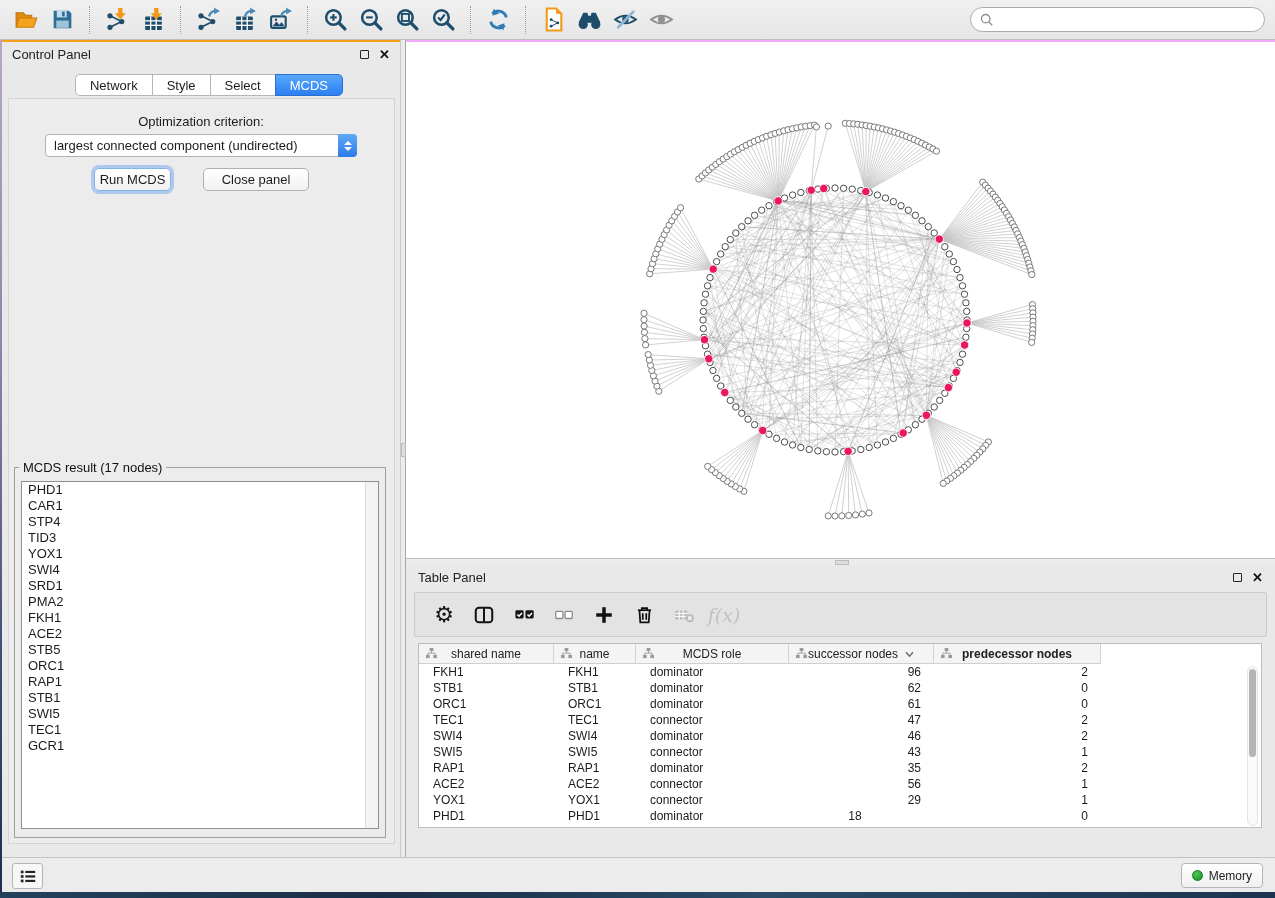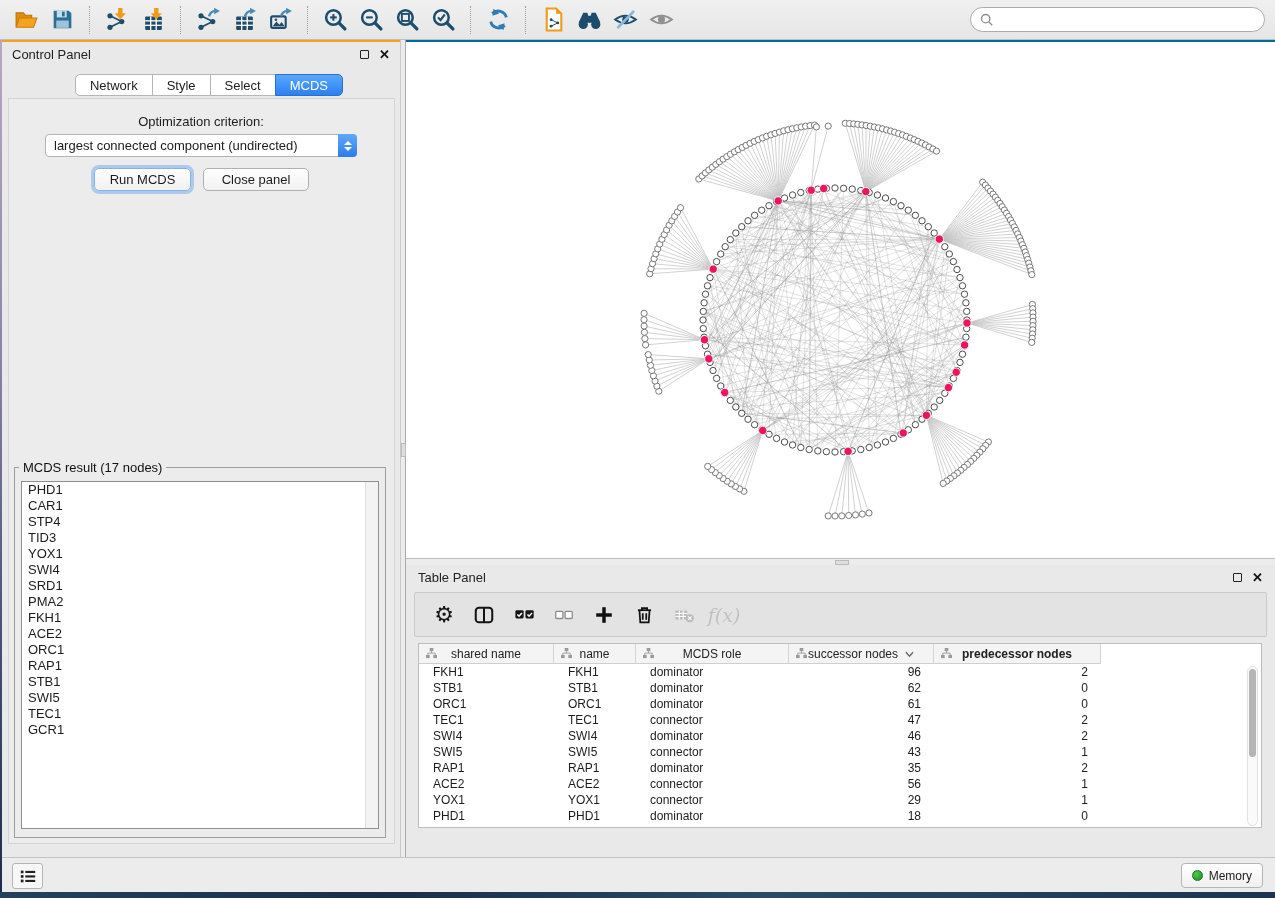--- a/index.html
+++ b/index.html
@@ -1,18 +1,18 @@
 <!DOCTYPE html>
 <html><head>
 <meta charset="utf-8">
 <style>
   *{box-sizing:border-box;margin:0;padding:0}
   html,body{width:1275px;height:898px;overflow:hidden}
   body{font-family:"Liberation Sans",sans-serif;color:#1c1c1c;background:#999}
-  #root{position:relative;width:1275px;height:898px;background:#0369a1;overflow:hidden}
+  #root{position:relative;width:1275px;height:898px;background:#f0abfc;overflow:hidden}
 
   
   .wp-left{position:absolute;left:0;top:40px;width:2px;height:858px;
     background:linear-gradient(#b9a7c4,#8d86ab 35%,#46507a 70%,#1d2c4c);}
   .wp-bottom{position:absolute;left:0;top:892px;width:1275px;height:6px;
     background:linear-gradient(90deg,#24415c,#1a2f47 30%,#2a4a66 60%,#1c3450);}
 
   
   #toolbar{position:absolute;left:0;top:0;width:1275px;height:40px;
     background:linear-gradient(#f0f0f0,#e6e6e6);border-bottom:1px solid #bfbfbf;
@@ -44,21 +44,21 @@
   #opt-dropdown{position:absolute;left:43px;top:94px;width:312px;height:23px;background:#fff;border:1px solid #b3b3b3;
     border-radius:4px;display:flex;align-items:center;font-size:13px}
   #opt-dropdown .dd-text{flex:1;padding:0 8px;white-space:nowrap;overflow:hidden}
   .dd-step{width:19px;height:23px;margin:-1px -1px -1px 0;border-radius:0 4px 4px 0;
     background:linear-gradient(#5fa9f8,#2c7ce9);display:flex;flex-direction:column;align-items:center;justify-content:center;gap:2px}
   .dd-step i{display:block;width:0;height:0;border-left:4px solid transparent;border-right:4px solid transparent}
   .dd-step i.up{border-bottom:4px solid #fff}
   .dd-step i.down{border-top:4px solid #fff}
   .cp-btn{position:absolute;top:128px;height:23px;background:linear-gradient(#ffffff,#f1f1f1);
     border:1px solid #b0b0b0;border-radius:5px;font-size:13px;display:flex;align-items:center;justify-content:center;cursor:default}
-  #btn-run{left:92px;width:97px;border-color:#85b2ea;box-shadow:0 0 0 3px rgba(100,160,240,.45)}
+  #btn-run{left:92px;width:77px;border-color:#85b2ea;box-shadow:0 0 0 3px rgba(100,160,240,.45)}
   #btn-close{left:201px;width:106px}
   #mcds-group{position:absolute;left:12px;top:420px;width:372px;height:378px;border:1px solid #9e9e9e}
   #mcds-group legend{font-size:13px;padding:0 4px;margin-left:4px;color:#111}
   #mcds-list{position:absolute;left:6px;right:6px;top:6px;bottom:8px;background:#fff;border:1px solid #8f8f8f;overflow:hidden}
   .mcds-item{height:16px;line-height:16px;font-size:13px;padding-left:6px}
   #mcds-scroll{position:absolute;right:0;top:0;bottom:0;width:13px;background:#f3f3f3;border-left:1px solid #ddd}
 
   
   #v-splitter{position:absolute;left:401px;top:40px;width:5px;height:817px;background:#ececec;border-right:1px solid #a9a9a9}
   #v-splitter .grip{position:absolute;left:0;top:403px;width:5px;height:14px;background:#dedede;border:1px solid #bbb}
@@ -338,20 +338,21 @@
             <div class="mcds-item">PHD1</div>
             <div class="mcds-item">CAR1</div>
             <div class="mcds-item">STP4</div>
             <div class="mcds-item">TID3</div>
             <div class="mcds-item">YOX1</div>
             <div class="mcds-item">SWI4</div>
             <div class="mcds-item">SRD1</div>
             <div class="mcds-item">PMA2</div>
             <div class="mcds-item">FKH1</div>
             <div class="mcds-item">ACE2</div>
+            <div class="mcds-item">STB5</div>
             <div class="mcds-item">ORC1</div>
             <div class="mcds-item">RAP1</div>
             <div class="mcds-item">STB1</div>
             <div class="mcds-item">SWI5</div>
             <div class="mcds-item">TEC1</div>
             <div class="mcds-item">GCR1</div>
           </div>
         <div id="mcds-scroll"></div>
       </div>
     </fieldset>
@@ -1227,21 +1228,21 @@
             <div class="nt-cell left" style="width: 135px;">YOX1</div>
             <div class="nt-cell left" style="width: 82px;">YOX1</div>
             <div class="nt-cell left" style="width: 153px;">connector</div>
             <div class="nt-cell right" style="width: 145px;">29</div>
             <div class="nt-cell right" style="width: 167px;">1</div>
           </div>
           <div class="nt-row">
             <div class="nt-cell left" style="width: 135px;">PHD1</div>
             <div class="nt-cell left" style="width: 82px;">PHD1</div>
             <div class="nt-cell left" style="width: 153px;">dominator</div>
-            <div class="nt-cell right" style="width: 145px;">18</div>
+            <div class="nt-cell right" style="width: 145px; text-align: center;">18</div>
             <div class="nt-cell right" style="width: 167px;">0</div>
           </div>
         </div>
       <div id="nt-scroll">
           <div id="nt-thumb"></div>
         </div>
     </div>
   </div>
 
   <div id="status-bar">

